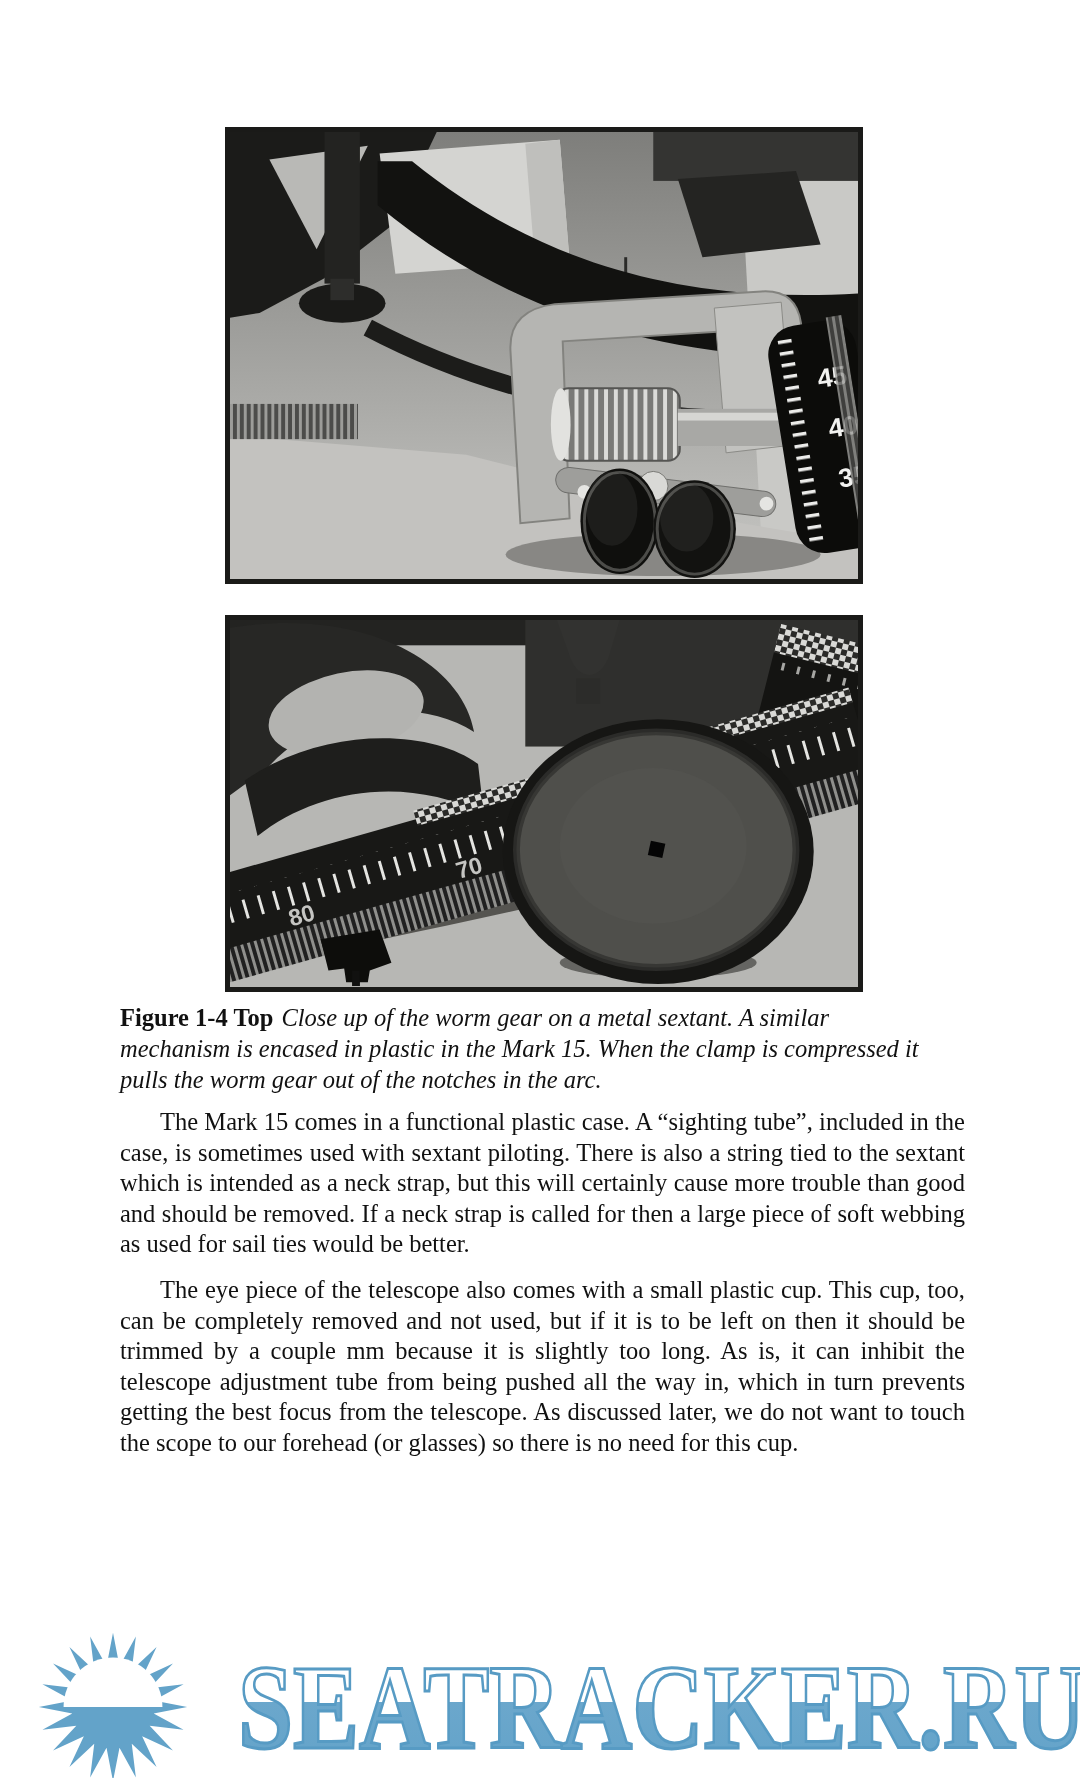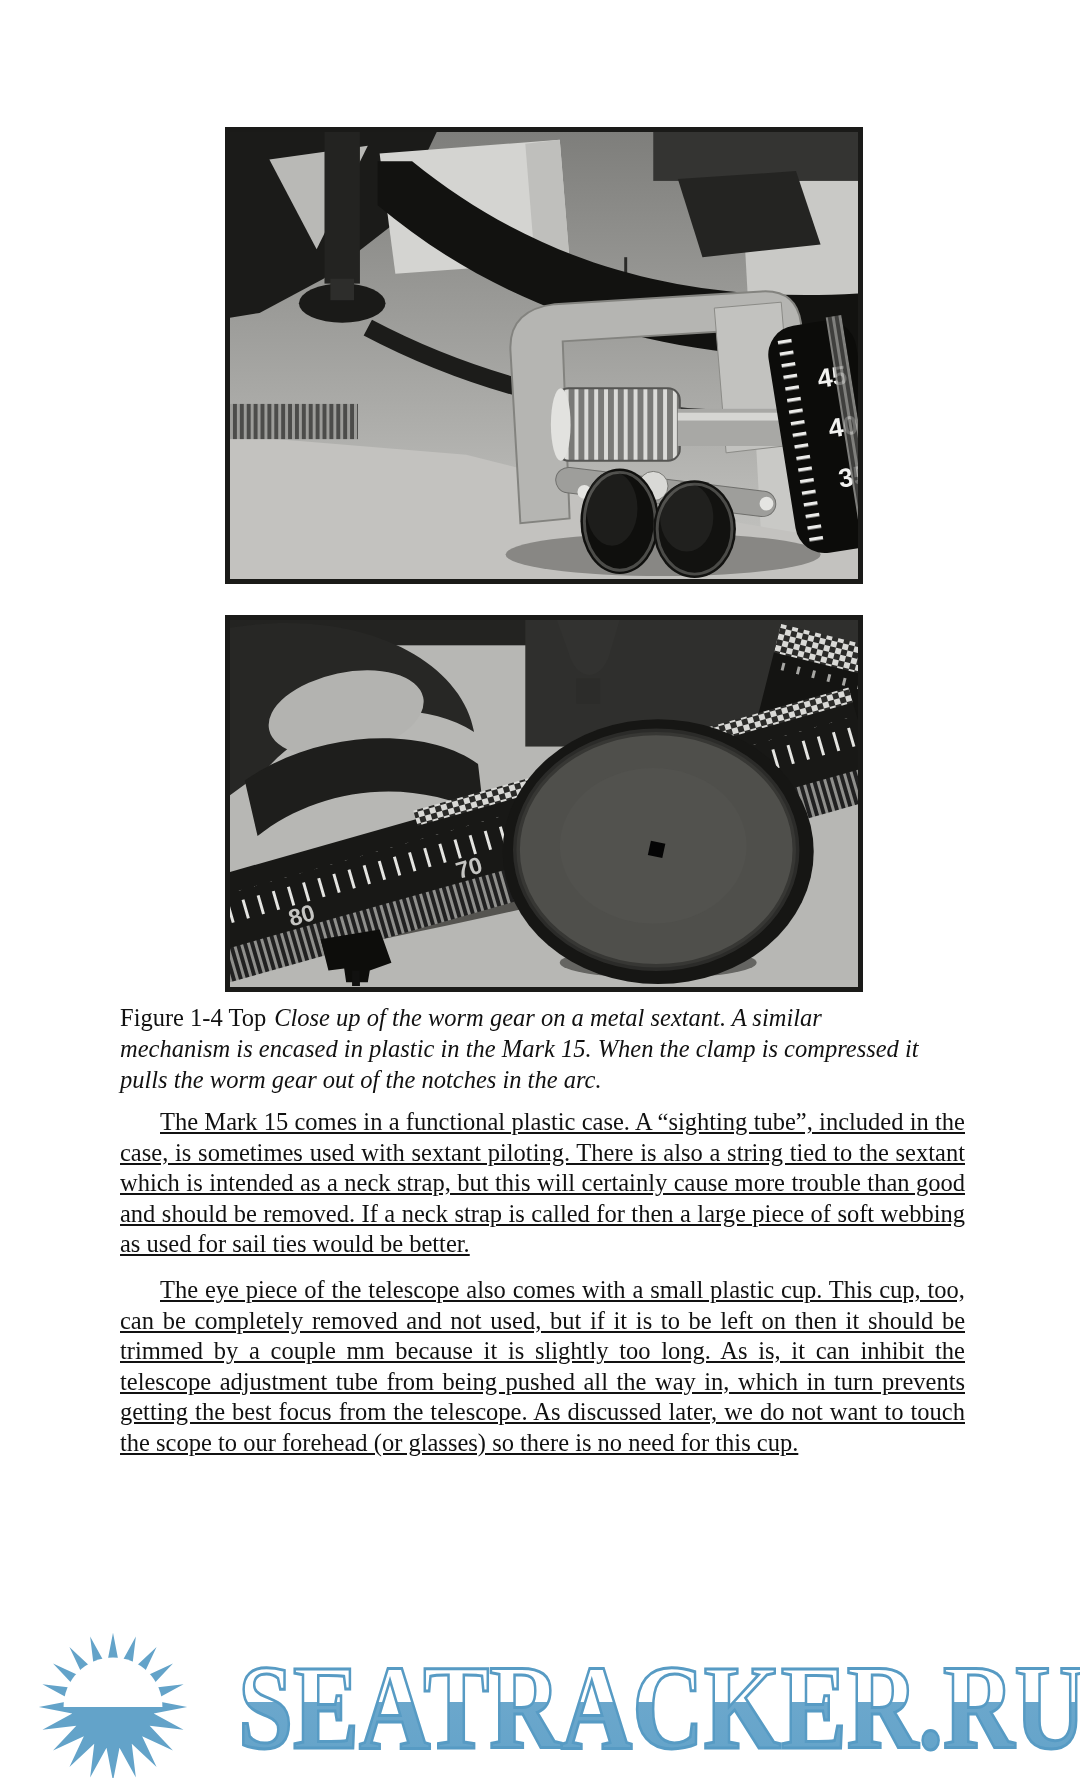--- a/index.html
+++ b/index.html
@@ -9,26 +9,26 @@
     font-family:"Liberation Serif", serif; color:#111;
   }
   figure.photo { margin:0; position:absolute; box-sizing:border-box;
     border:5px solid #1a1a18; background:#9b9b98; }
   .photo-top    { left:225px; top:127px; width:638px; height:457px; }
   .photo-bottom { left:225px; top:615px; width:638px; height:377px; }
   figure.photo svg { display:block; width:100%; height:100%; }
 
   .textcol { position:absolute; left:120px; top:1002px; width:845px; }
   .caption { font-size:24.5px; line-height:31px; width:806px; margin:0 0 12px 0; }
-  .caption .cap-label { font-weight:normal; font-style:normal; margin-right:8px; }
+  .caption .cap-label { font-weight:bold; font-style:normal; margin-right:8px; }
   .caption .cap-text  { font-style:italic;margin-top:40px; }
   .caption.cap2 { margin-bottom:21px; }
   .body-p {
     font-size:24.5px; line-height:30.6px; margin:0 0 15px 0;
-    text-align:justify; text-indent:40px;text-decoration:underline;
+    text-align:justify; text-indent:40px;
   }
   .body-p.cont { text-align-last:justify; margin-bottom:0; }
 
   .watermark { position:absolute; left:16px; top:1628px; width:1080px; height:150px; }
   .watermark svg { display:block; }
 
   .svgtxt { font-family:"Liberation Sans", sans-serif; font-weight:bold; }
 </style>
 </head>
 <body>

